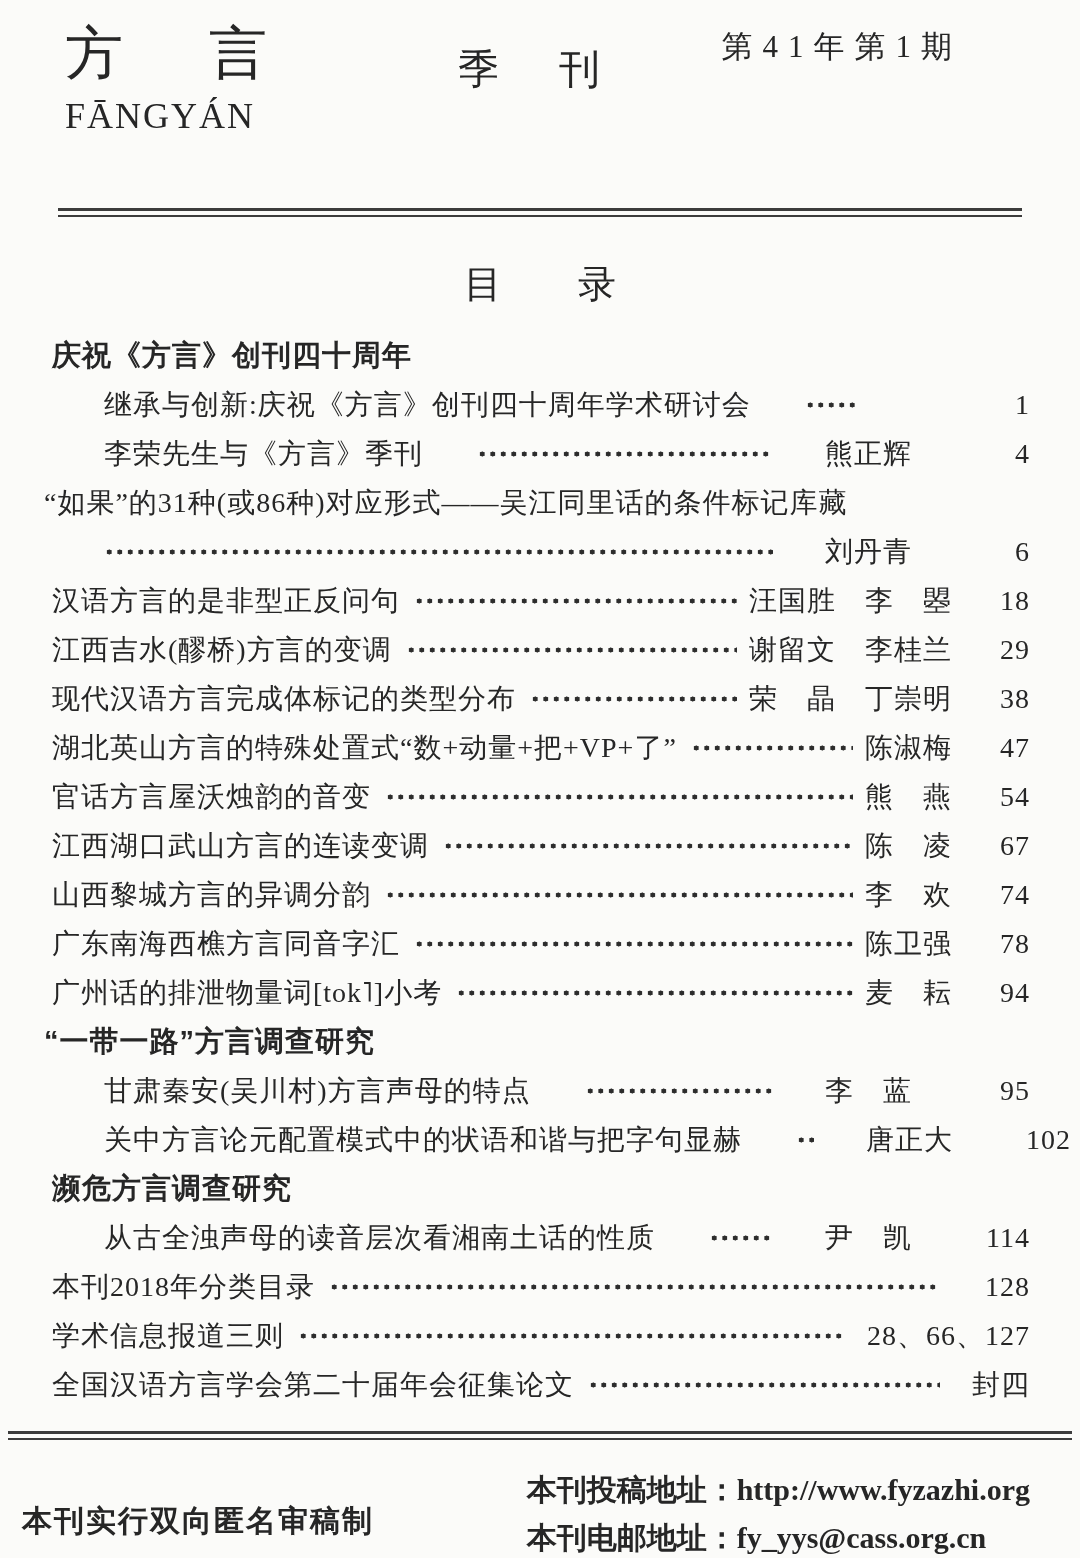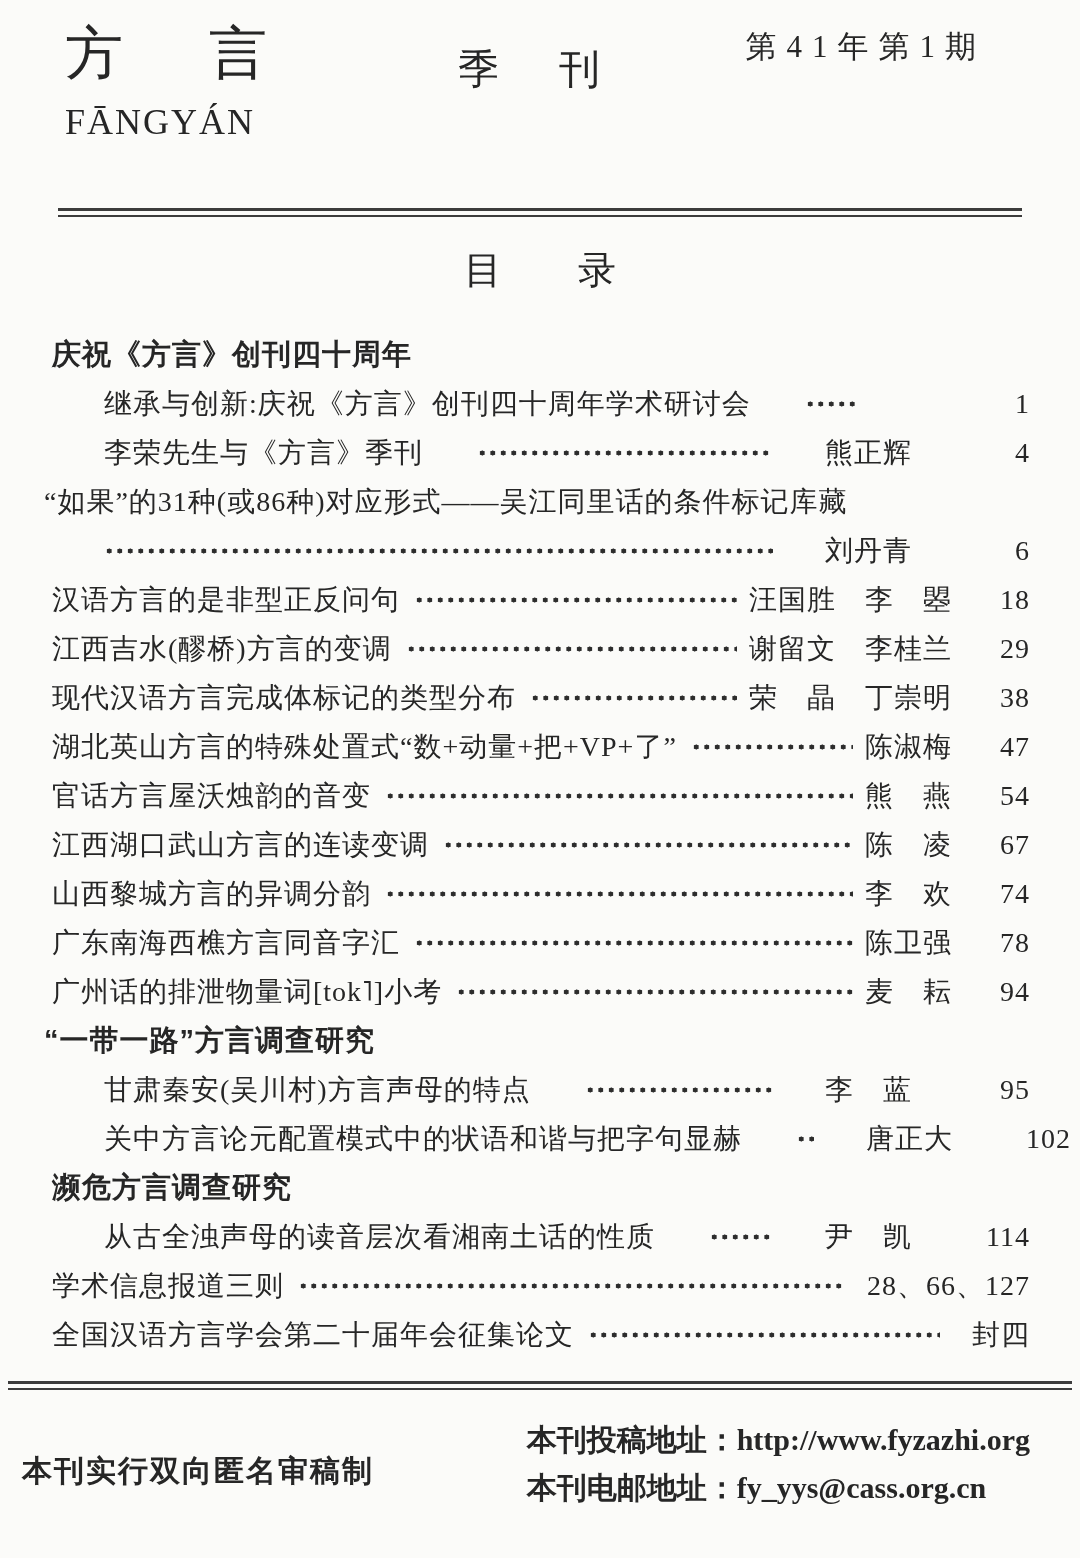--- a/index.html
+++ b/index.html
@@ -13,48 +13,48 @@
   }
   .page{padding:0 50px;}
 
   
   .header{position:relative;height:208px;}
   .brand{position:absolute;left:15px;top:22px;}
   .brand-cn{
     font-size:58px;letter-spacing:86px;line-height:64px;
     display:inline-block;white-space:nowrap;
   }
-  .brand-py{font-size:36px;letter-spacing:2px;line-height:44px;margin-top:14px;}
+  .brand-py{font-size:36px;letter-spacing:2px;line-height:44px;margin-top:8px;}
   .quarterly{
     position:absolute;left:408px;top:42px;
     font-size:41px;letter-spacing:60px;white-space:nowrap;
   }
-  .issue{position:absolute;right:44px;top:24px;text-align:left;}
+  .issue{position:absolute;right:68px;top:24px;text-align:left;}
   .issue-line1{font-size:31px;letter-spacing:10px;line-height:46px;white-space:nowrap;}
   .issue-line2{font-size:31px;letter-spacing:1px;line-height:46px;white-space:nowrap;}
 
   .rule-double{
     height:4px;
     border-top:3px solid #3c3c3c;
     border-bottom:2px solid #3c3c3c;
     margin:0 8px;
   }
 
   
   .toc-heading{
     text-align:center;
-    margin-top:28px;
+    margin-top:42px;
     font-size:38px;
   }
   .toc-heading span{
     display:inline-block;
     letter-spacing:76px;
     margin-right:-76px;
   }
-  .toc-list{margin-top:34px;padding:0 0 0 2px;}
+  .toc-list{margin-top:21px;padding:0 0 0 2px;}
   .row{
     display:flex;align-items:center;
     height:49px;
     font-size:28px;letter-spacing:1px;
     white-space:nowrap;
   }
   .row .t{flex:0 0 auto;}
   .row .leader{
     flex:1 1 auto;
     align-self:stretch;
@@ -228,20 +228,26 @@
       <span class="t">濒危方言调查研究</span>
     </div>
 
     <div class="row ind">
       <span class="t">从古全浊声母的读音层次看湘南土话的性质</span>
       <span class="leader"></span>
       <span class="a">尹　凯</span>
       <span class="p">114</span>
     </div>
 
+    <div class="row">
+      <span class="t">本刊2018年分类目录</span>
+      <span class="leader"></span>
+      <span class="a"></span>
+      <span class="p">128</span>
+    </div>
 
     <div class="row">
       <span class="t">学术信息报道三则</span>
       <span class="leader"></span>
       <span class="a"></span>
       <span class="p">28、66、127</span>
     </div>
 
     <div class="row">
       <span class="t">全国汉语方言学会第二十届年会征集论文</span>

